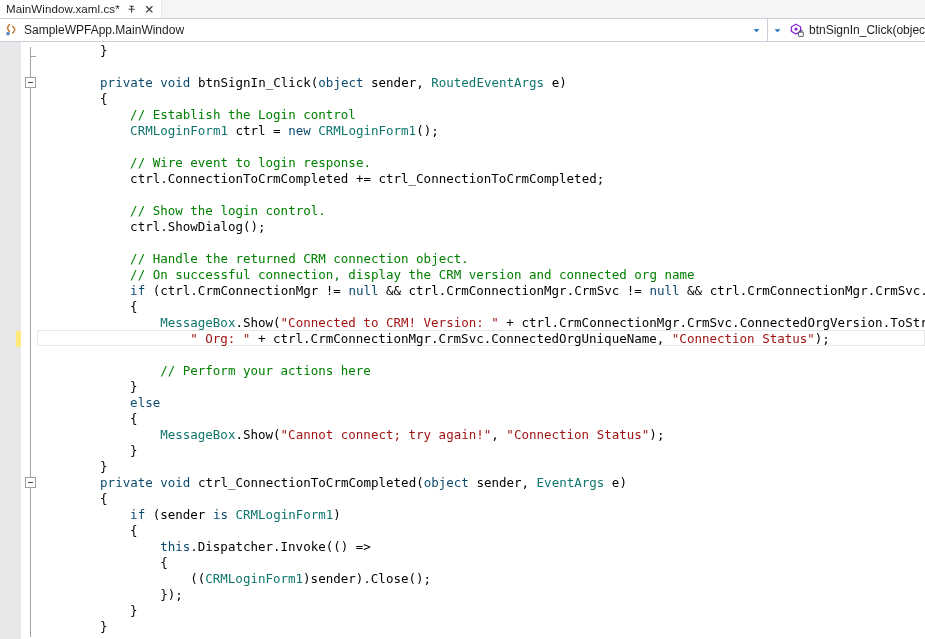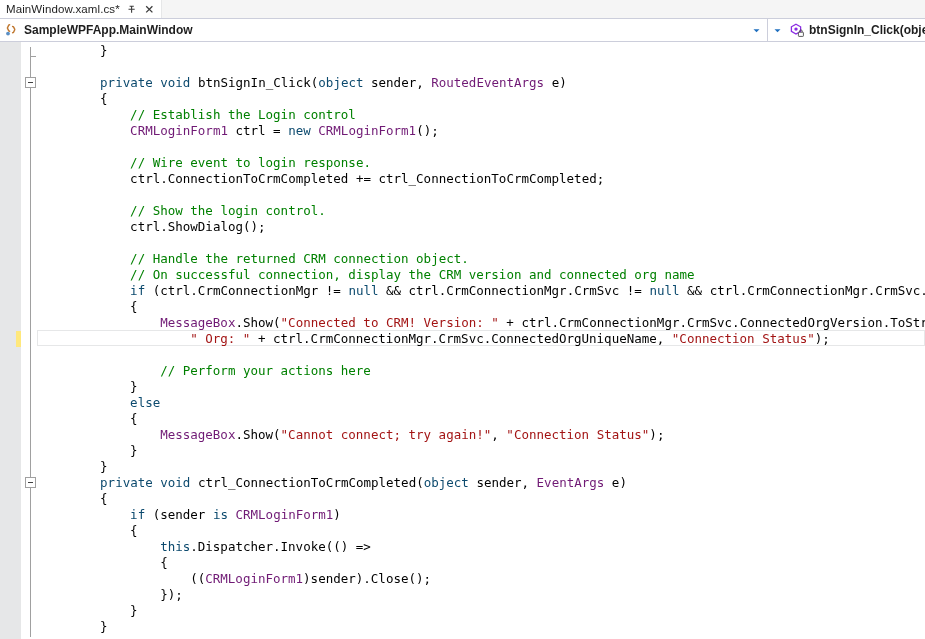--- a/index.html
+++ b/index.html
@@ -81,21 +81,20 @@
     height: 16px;
     flex: 0 0 16px;
     margin-right: 4px;
     display: block;
   }
   .combo-text {
     font-size: 12px;
     color: #1e1e1e;
     white-space: nowrap;
     overflow: hidden;
-    font-weight: bold;
   }
   .combo-arrow {
     flex: 0 0 13px;
     width: 13px;
     height: 100%;
     display: flex;
     align-items: center;
     justify-content: center;
     margin-left: auto;
     margin-right: 2px;
@@ -180,21 +179,21 @@
     left: 37px;
     right: 0;
     height: 16px;
     box-sizing: border-box;
     border: 1px solid #e6e7e8;
     background: #ffffff;
   }
 
   
   .kw  { color: #0c4a6e; }
-  .typ { color: #701a75; }
+  .typ { color: #0f766e; }
   .str { color: #a31515; }
   .cmt { color: #008000; }
   .pln { color: #000000; }
 </style>
 </head>
 <body>
 
 <div id="tab-strip">
   <div class="doc-tab">
     <span class="tab-title">MainWindow.xaml.cs*</span>

